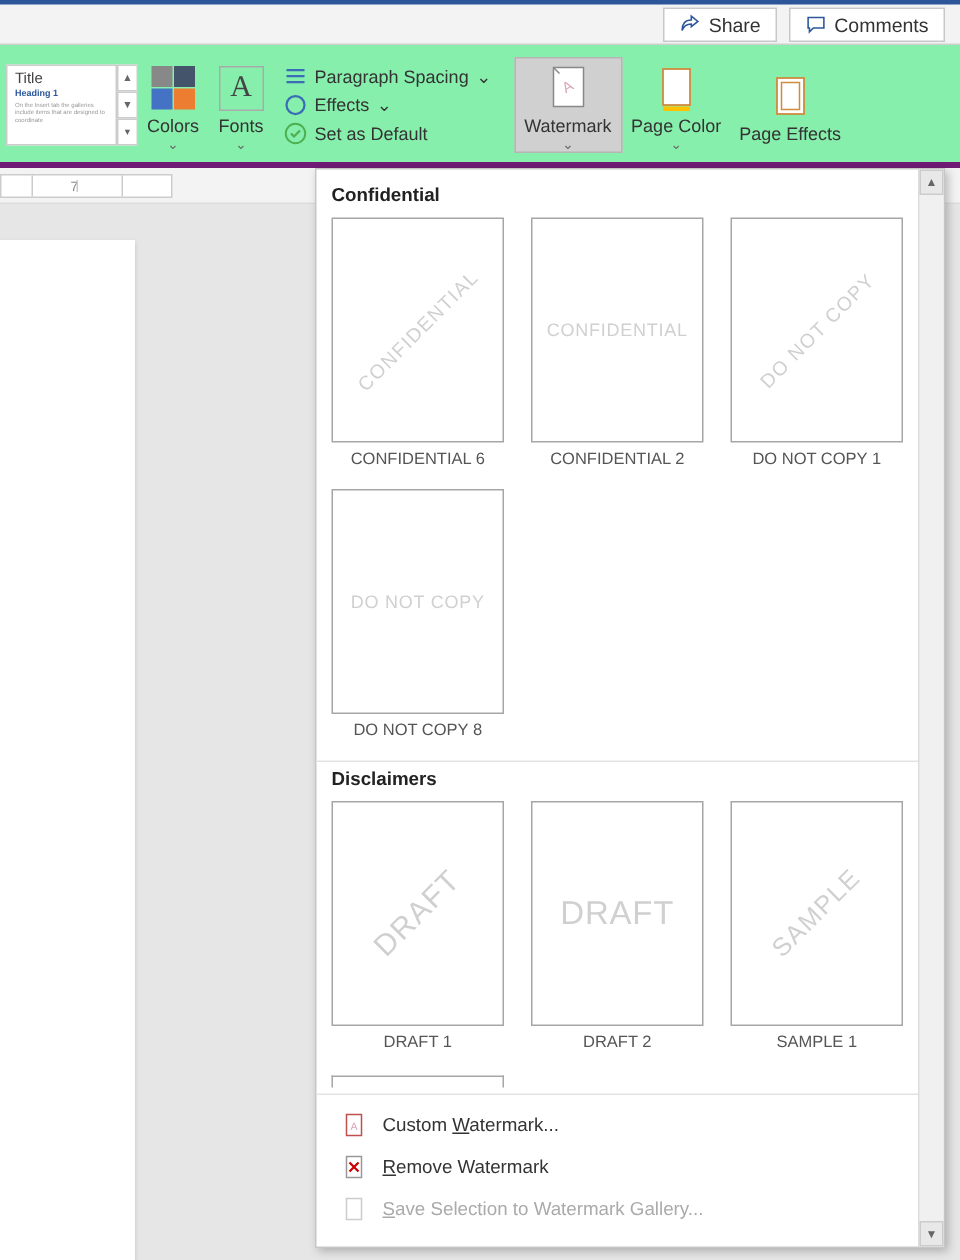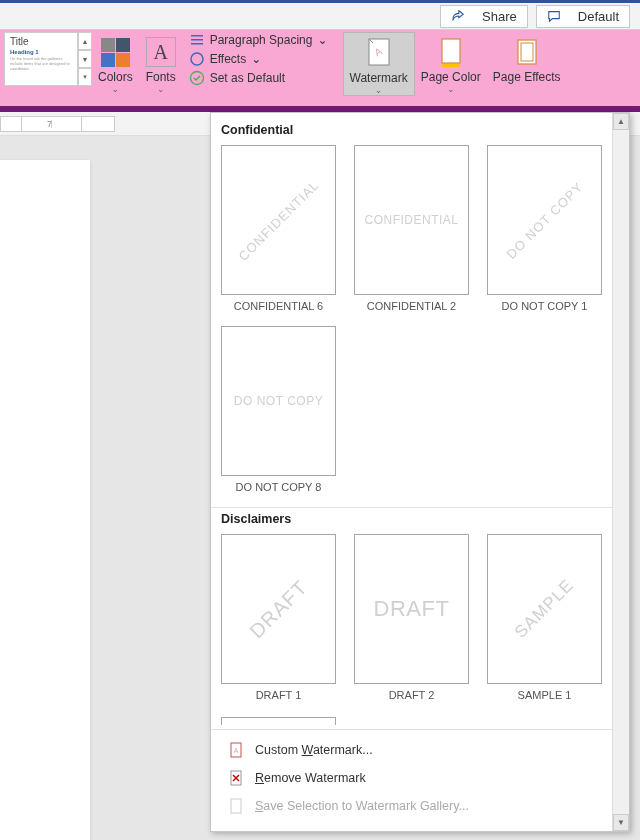--- a/index.html
+++ b/index.html
@@ -1,24 +1,24 @@
 <!DOCTYPE html>
 <html><head>
 <meta charset="utf-8">
 <style>
 * { box-sizing: border-box; margin: 0; padding: 0; }
 body { font-family: "Segoe UI", Arial, sans-serif; font-size: 12px; background: #e6e6e6; width: 640px; height: 840px; overflow: hidden; position: relative; }
 
 
 .titlebar { height: 30px; background: #f3f3f3; border-bottom: 1px solid #d0d0d0; display: flex; justify-content: flex-end; align-items: center; padding-right: 10px; gap: 8px; border-top: 3px solid #2b579a; }
-.title-btn { border: 1px solid #c8c8c8; background: #fff; padding: 3px 10px; font-size: 13px; color: #333; display: flex; align-items: center; gap: 17px; cursor: pointer; }
+.title-btn { border: 1px solid #c8c8c8; background: #fff; padding: 3px 10px; font-size: 13px; color: #333; display: flex; align-items: center; gap: 5px; cursor: pointer; }
 .title-btn svg { width: 14px; height: 14px; }
 
 
-.ribbon { height: 82px; background: #f9a8d4; border-bottom: 6px solid #701a75; display: flex; align-items: flex-start; padding: 2px 4px 0; }
+.ribbon { height: 82px; background: #86efac; border-bottom: 4px solid #701a75; display: flex; align-items: center; padding: 2px 4px 0; }
 .theme-preview { width: 74px; height: 54px; border: 1px solid #ccc; background: #fff; padding: 3px 5px; font-size: 5px; color: #666; position: relative; }
 .theme-preview .tt { font-size: 10px; color: #444; }
 .theme-preview .hd { font-size: 6px; color: #2b579a; font-weight: bold; margin-top: 2px;}
 .theme-arrows { width: 14px; display:flex; flex-direction:column; }
 .theme-arrows div { flex:1; border:1px solid #ccc; background:#fff; display:flex; align-items:center; justify-content:center; font-size:7px; color:#666;}
 
 .rb-btn { display:flex; flex-direction:column; align-items:center; justify-content:flex-start; padding:4px 6px 0; cursor:pointer; min-width:44px;}
 .rb-btn .ic { width:32px; height:32px; display:flex; align-items:center; justify-content:center; }
 .rb-btn .lbl { font-size:12px; color:#333; text-align:center; line-height:1.2; margin-top:2px;}
 .rb-btn .caret { font-size:9px; color:#666; }
@@ -78,21 +78,21 @@
   <div class="title-btn">
     <svg viewBox="0 0 16 16">
         <path fill="none" stroke="#2b579a" stroke-width="1.2" d="M9 2l5 4-5 4V8c-4 0-6 2-7 5 0-5 2-8 7-8V2z"></path>
       </svg>
     <span>Share</span>
   </div>
   <div class="title-btn">
     <svg viewBox="0 0 16 16">
         <path fill="none" stroke="#2b579a" stroke-width="1.2" d="M2 3h12v8H6l-3 3v-3H2z"></path>
       </svg>
-    <span>Default</span>
+    <span>Comments</span>
   </div>
 </div>
 
 <div class="ribbon">
   <div style="display:flex;">
     <div class="theme-preview">
       <div class="tt">Title</div>
       <div class="hd">Heading 1</div>
       <div style="font-size:4px;color:#999;line-height:1.3;margin-top:1px;">On the Insert tab the galleries include items that are designed to coordinate</div>
     </div>

